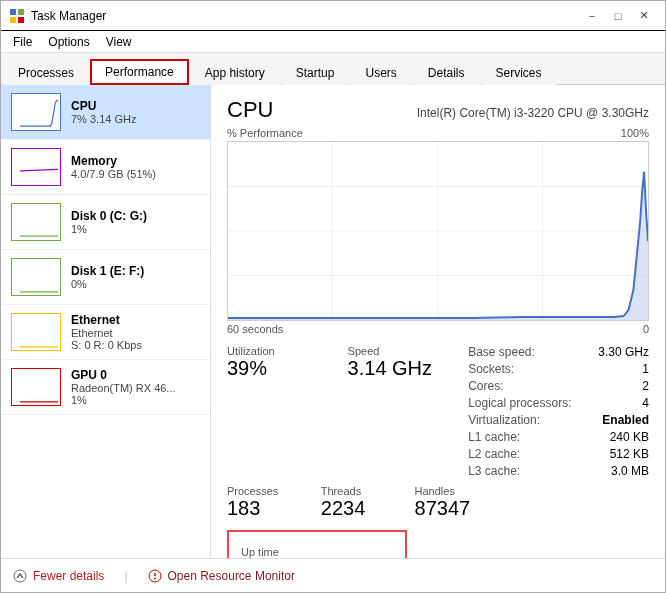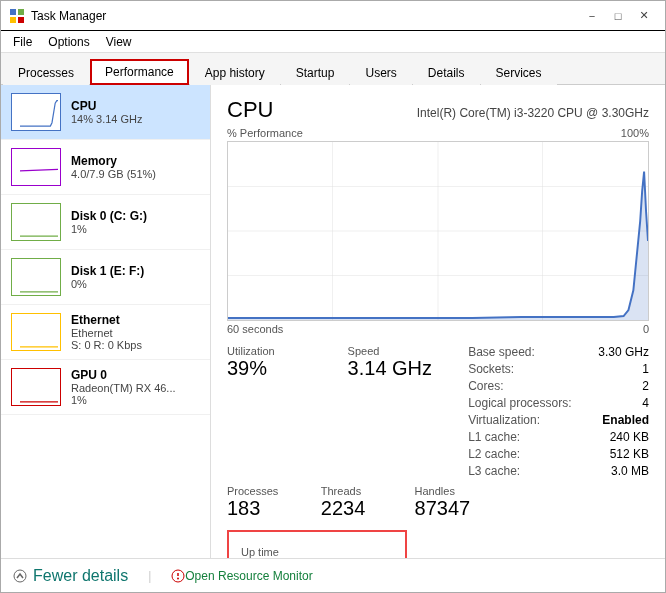--- a/index.html
+++ b/index.html
@@ -226,30 +226,30 @@
       padding: 0 12px;
       border-top: 1px solid #ddd;
       background: #ffffff;
       gap: 16px;
     }
     .bottom-btn {
       display: flex;
       align-items: center;
       gap: 6px;
       cursor: pointer;
-      font-size: 16px;
-      color: #0f766e;
+      font-size: 12px;
+      color: #b91c1c;
     }
     .bottom-btn-link {
       display: flex;
       align-items: center;
-      gap: 0;
+      gap: 6px;
       cursor: pointer;
       font-size: 12px;
-      color: #15803d;
+      color: #7f1d1d;
       text-decoration: none;
     }
     .sep { color: #ccc; margin: 0 4px; }
 
     
     .cpu-sparkline {
       position: absolute;
       bottom: 0;
       right: 0;
       width: 100%;
@@ -308,21 +308,21 @@
     <div class="sidebar">
 
       <div class="sidebar-item active">
         <div class="sidebar-thumb sidebar-thumb-cpu">
           <svg class="thumb-line" viewBox="0 0 48 34" preserveAspectRatio="none">
             <polyline points="0,32 38,32 39,30 40,28 44,5 46,2 48,2" stroke="#4472c4" stroke-width="1.5" fill="none"></polyline>
           </svg>
         </div>
         <div class="sidebar-info">
           <div class="sidebar-name">CPU</div>
-          <div class="sidebar-sub">14% 3.14 GHz</div>
+          <div class="sidebar-sub">7% 3.14 GHz</div>
         </div>
       </div>
 
       <div class="sidebar-item">
         <div class="sidebar-thumb sidebar-thumb-mem">
           <svg class="thumb-line" viewBox="0 0 48 34" preserveAspectRatio="none">
             <polyline points="0,20 48,18" stroke="#9900cc" stroke-width="1.5" fill="none"></polyline>
           </svg>
         </div>
         <div class="sidebar-info">

